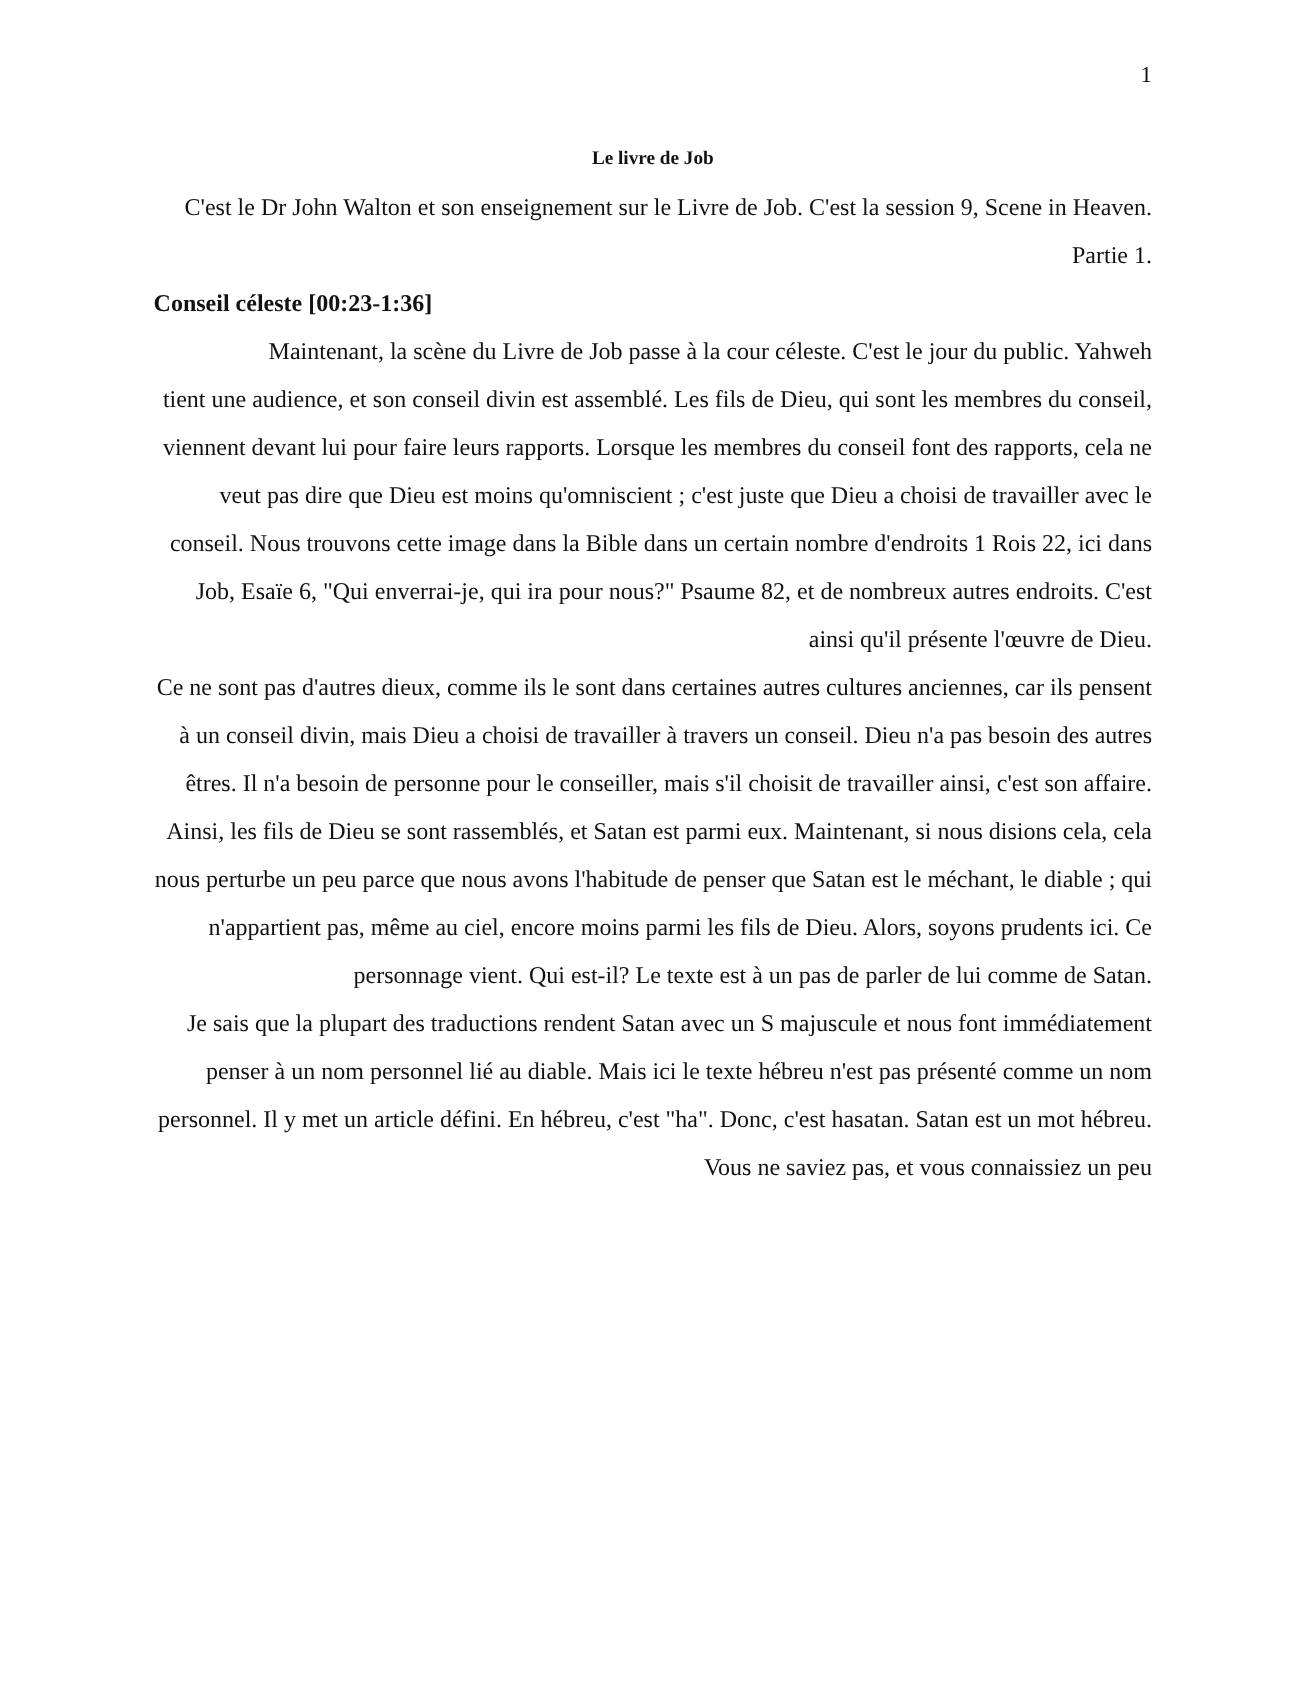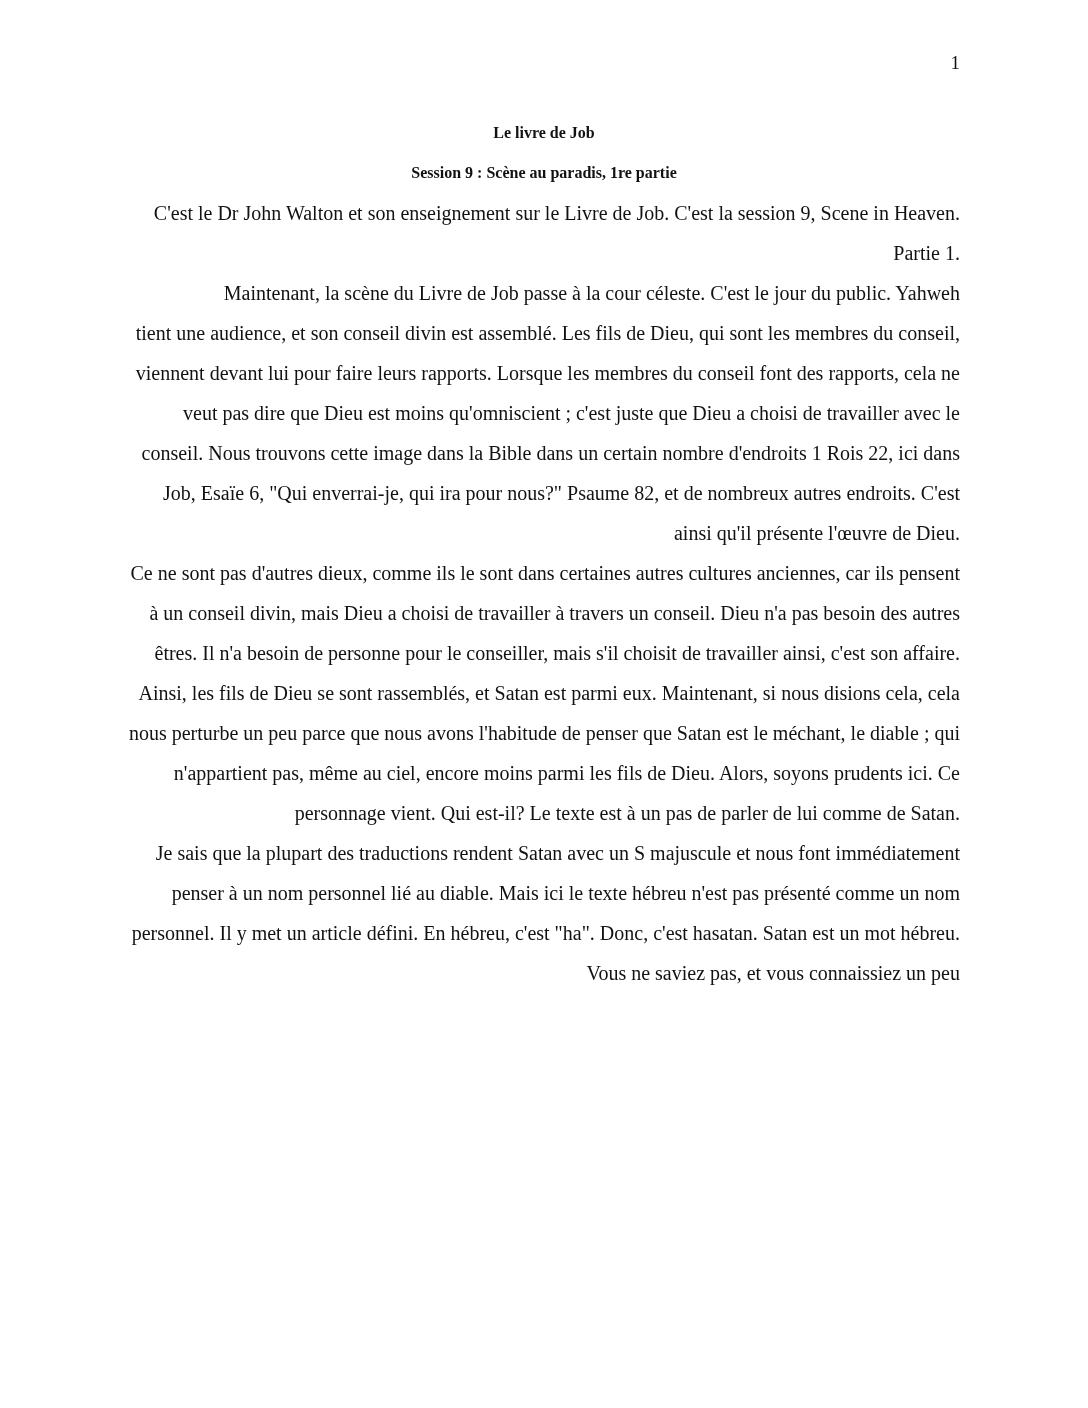--- a/index.html
+++ b/index.html
@@ -52,25 +52,25 @@
 </style>
 </head>
 <body>
 
 <div class="page">
 
   <div class="page-number">1</div>
 
   <p class="title-line">Le livre de Job</p>
 
-  <p class="title-line">Session 9 : Scène au paradis, 1re partie</p>
 
 
   <p class="para">C'est le Dr John Walton et son enseignement sur le Livre de Job. C'est la session 9, Scene in Heaven. Partie 1.</p>
 
+  <p class="section-heading">Conseil céleste [00:23-1:36]</p>
 
   <p class="para first-line-indent">Maintenant, la scène du Livre de Job passe à la cour céleste. C'est le jour du public. Yahweh tient une audience, et son conseil divin est assemblé. Les fils de Dieu, qui sont les membres du conseil, viennent devant lui pour faire leurs rapports. Lorsque les membres du conseil font des rapports, cela ne veut pas dire que Dieu est moins qu'omniscient ; c'est juste que Dieu a choisi de travailler avec le conseil. Nous trouvons cette image dans la Bible dans un certain nombre d'endroits 1 Rois 22, ici dans Job, Esaïe 6, "Qui enverrai-je, qui ira pour nous?" Psaume 82, et de nombreux autres endroits. C'est ainsi qu'il présente l'œuvre de Dieu.</p>
 
   <p class="para">Ce ne sont pas d'autres dieux, comme ils le sont dans certaines autres cultures anciennes, car ils pensent à un conseil divin, mais Dieu a choisi de travailler à travers un conseil. Dieu n'a pas besoin des autres êtres. Il n'a besoin de personne pour le conseiller, mais s'il choisit de travailler ainsi, c'est son affaire.</p>
 
 
   <p class="para"> Ainsi, les fils de Dieu se sont rassemblés, et Satan est parmi eux. Maintenant, si nous disions cela, cela nous perturbe un peu parce que nous avons l'habitude de penser que Satan est le méchant, le diable ; qui n'appartient pas, même au ciel, encore moins parmi les fils de Dieu. Alors, soyons prudents ici. Ce personnage vient. Qui est-il? Le texte est à un pas de parler de lui comme de Satan.</p>
 
   <p class="para">Je sais que la plupart des traductions rendent Satan avec un S majuscule et nous font immédiatement penser à un nom personnel lié au diable. Mais ici le texte hébreu n'est pas présenté comme un nom personnel. Il y met un article défini. En hébreu, c'est "ha". Donc, c'est hasatan. Satan est un mot hébreu. Vous ne saviez pas, et vous connaissiez un peu</p>
 

